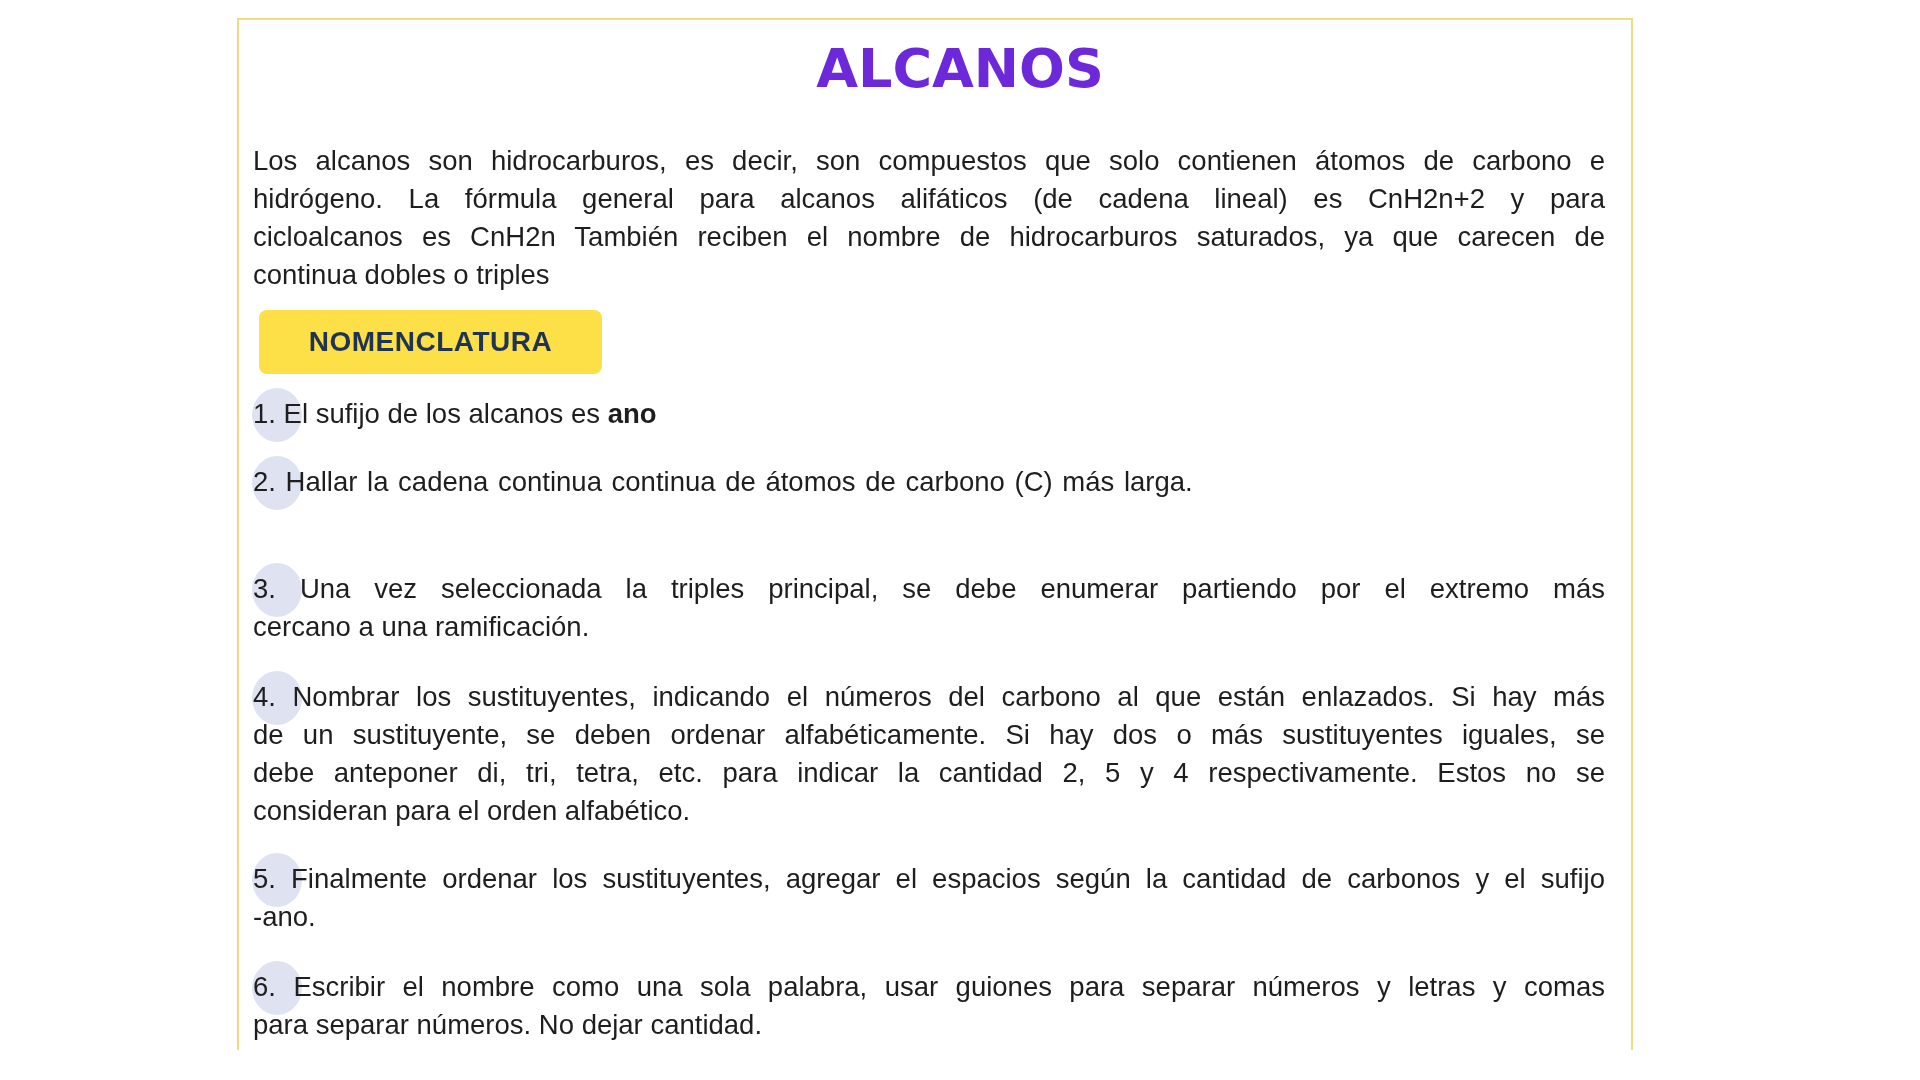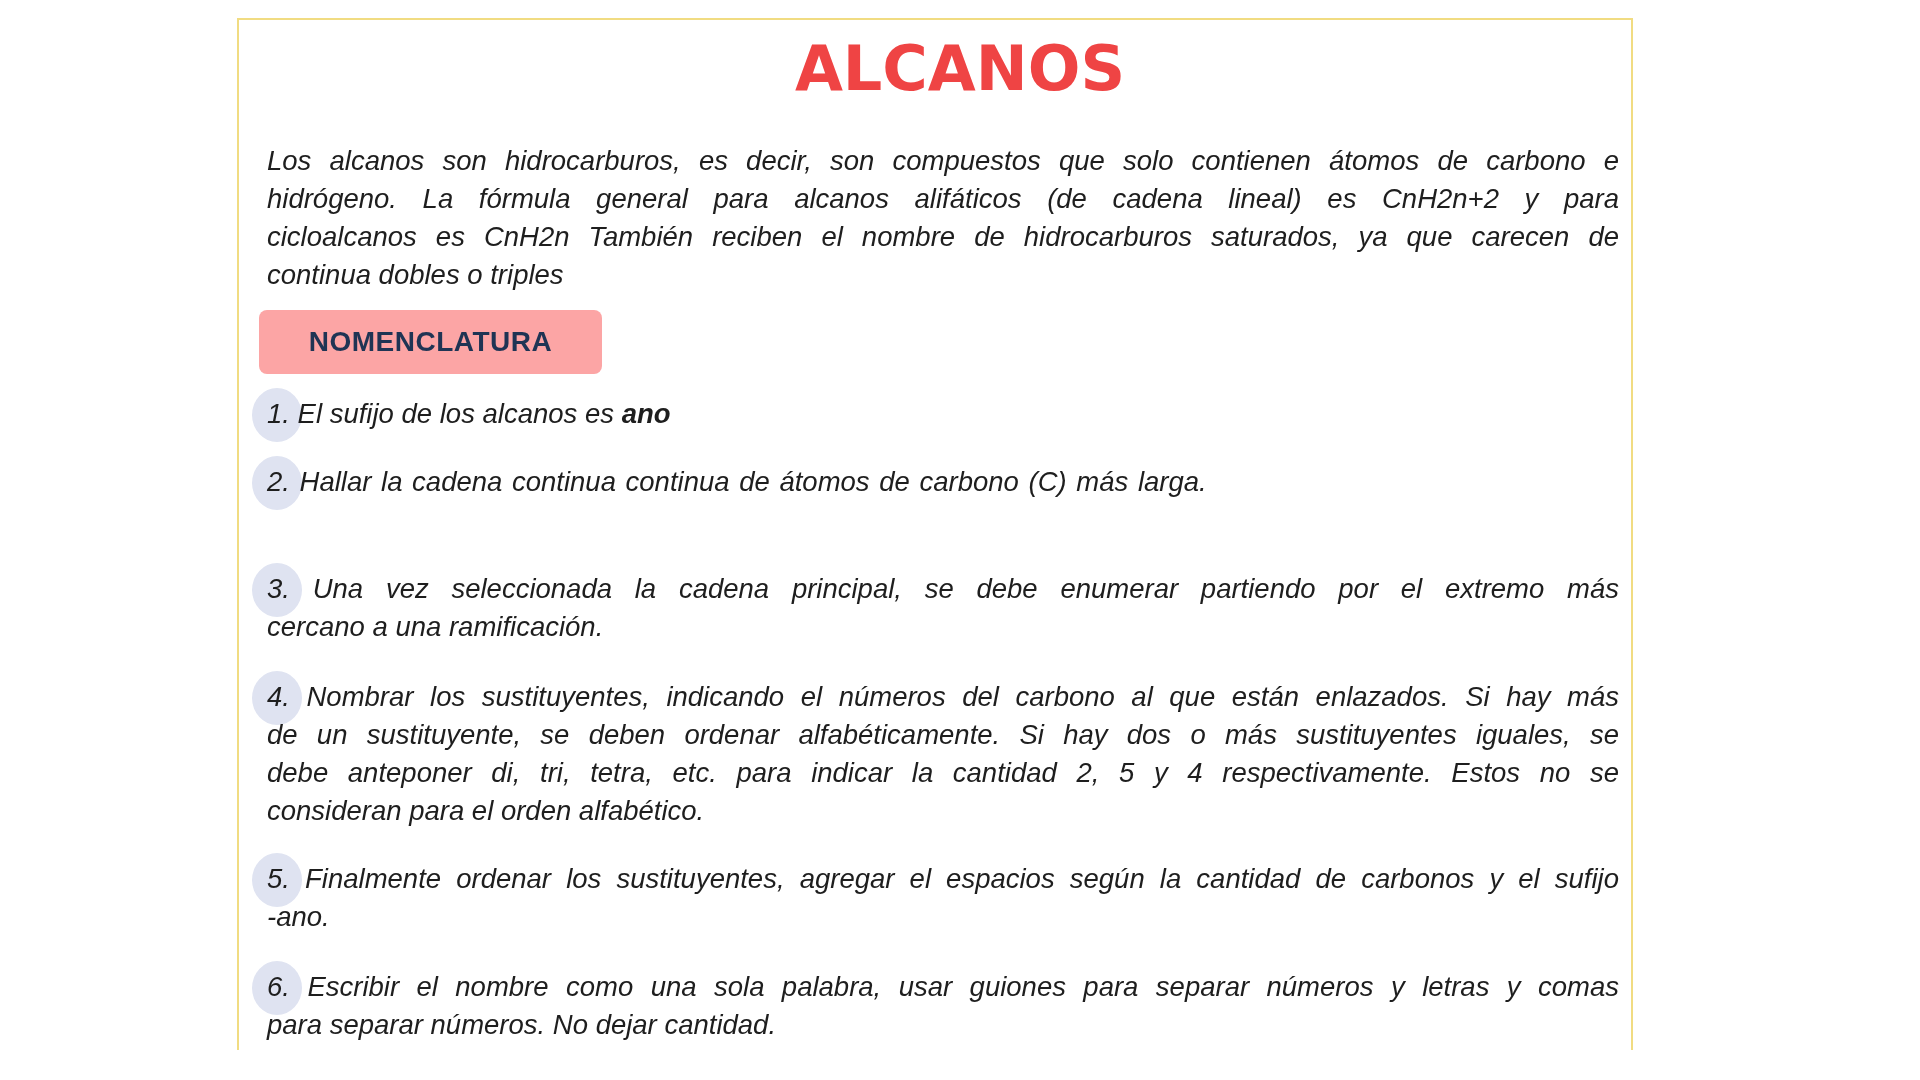--- a/index.html
+++ b/index.html
@@ -6,31 +6,31 @@
   body {
     width: 1920px; height: 1080px; background: #ffffff; position: relative; overflow: hidden;
     font-family: "Liberation Sans", "DejaVu Sans", sans-serif; color: #1e1e1e;
   }
   .page-frame {
     position: absolute; left: 237px; top: 18px; width: 1396px; height: 1032px;
     border: 2px solid #f1dc82; border-bottom: none; box-sizing: border-box;
   }
   .title {
     position: absolute; left: 0; width: 1920px; top: 36px; text-align: center;
-    font-family: "DejaVu Sans", sans-serif; font-weight: bold; font-size: 62px; letter-spacing: 0px;
-    color: #ef4444; line-height: 66px;
+    font-family: "DejaVu Sans", sans-serif; font-weight: bold; font-size: 54px; letter-spacing: 0px;
+    color: #6d28d9; line-height: 66px;
   }
   .line {
-    position: absolute; left: 267px; width: 1352px; font-size: 27.5px; line-height: 38px;
-    white-space: nowrap; text-align: justify; text-align-last: justify; font-style: italic;
+    position: absolute; left: 253px; width: 1352px; font-size: 27.5px; line-height: 38px;
+    white-space: nowrap; text-align: justify; text-align-last: justify;
   }
   .line.last { text-align-last: left; }
   .heading-box {
     position: absolute; left: 259px; top: 310px; width: 343px; height: 64px;
-    background: #fca5a5; border-radius: 8px;
+    background: #fde047; border-radius: 8px;
   }
   .heading-text {
     position: absolute; left: 0; width: 100%; top: 0; line-height: 64px; text-align: center;
     font-weight: bold; font-size: 28px; color: #1f3454; letter-spacing: 0.5px;
   }
   .num-circle {
     position: absolute; width: 50px; height: 54px; border-radius: 50%; background: #dfe3f1;
   }
   .cutoff {
     position: absolute; left: 267px; top: 503px; width: 560px; height: 4px; overflow: hidden;
@@ -65,21 +65,21 @@
   <span>2.</span>
   <span> Hallar la cadena continua continua de átomos de carbono (C) más larga.</span>
 </div>
 <div class="cutoff">
   <div style="margin-top:-1px">La cadena principal es la que contiene más átomos</div>
 </div>
 
 <div class="num-circle" style="left:252px; top:563px"></div>
 <div class="line" style="top:570px">
   <span>3.</span>
-  <span>Una vez seleccionada la cadena principal, se debe enumerar partiendo por el extremo más</span>
+  <span>Una vez seleccionada la triples principal, se debe enumerar partiendo por el extremo más</span>
 </div>
 <div class="line last" style="top:608px">cercano a una ramificación.</div>
 
 <div class="num-circle" style="left:252px; top:671px"></div>
 <div class="line" style="top:678px">
   <span>4.</span>
   <span>Nombrar los sustituyentes, indicando el números del carbono al que están enlazados. Si hay más</span>
 </div>
 <div class="line" style="top:716px">de un sustituyente, se deben ordenar alfabéticamente. Si hay dos o más sustituyentes iguales, se</div>
 <div class="line" style="top:754px">debe anteponer di, tri, tetra, etc. para indicar la cantidad 2, 5 y 4 respectivamente. Estos no se</div>

